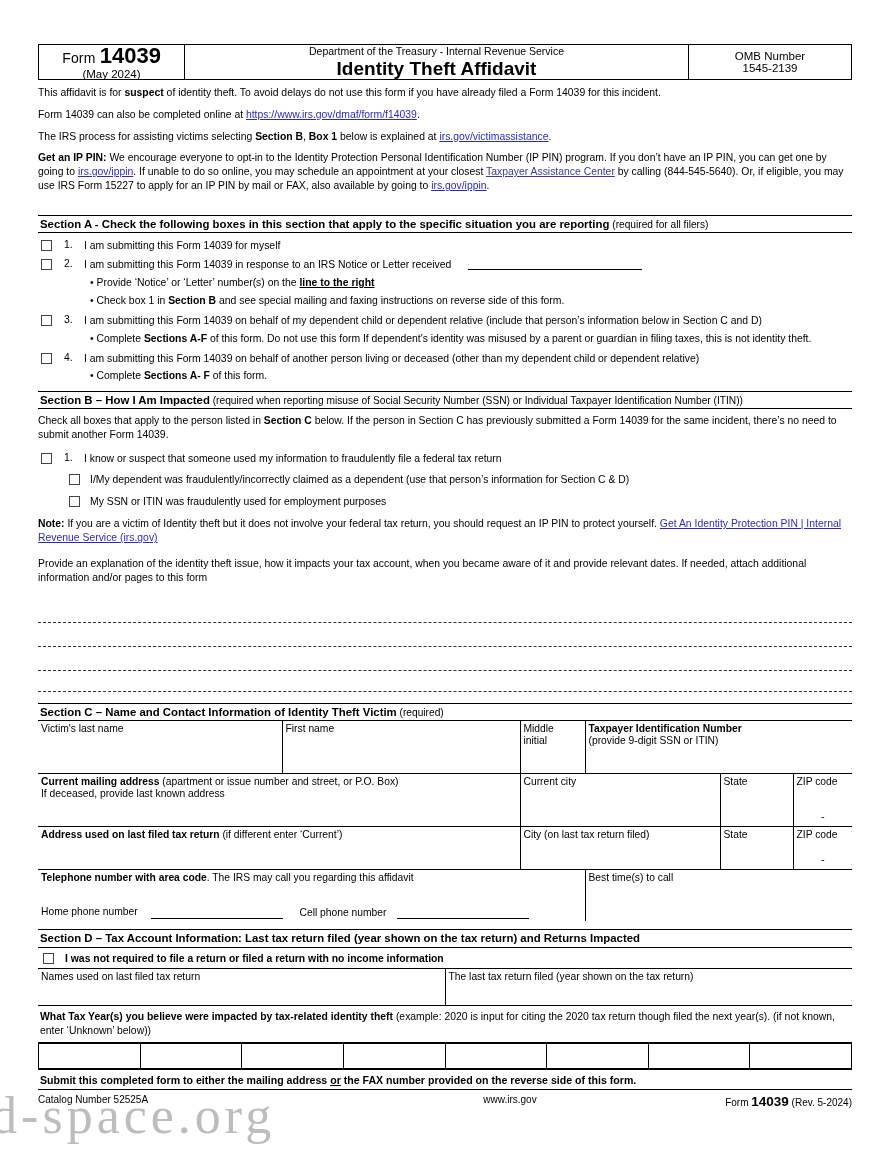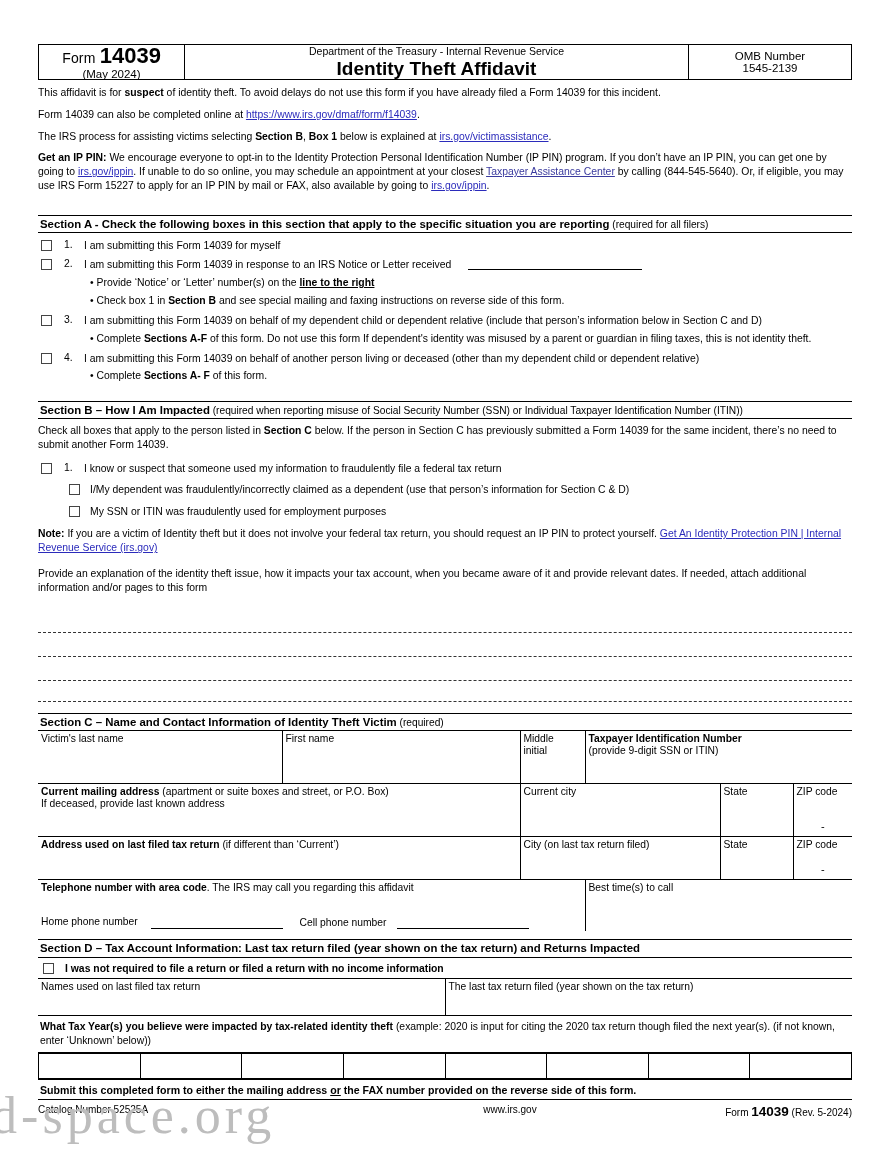--- a/index.html
+++ b/index.html
@@ -229,21 +229,21 @@
 
     <div class="cbrow">
       <div class="cbox cb-ind1"></div>
       <div class="num">4.</div>
       <div class="cbtxt">I am submitting this Form 14039 on behalf of another person living or deceased (other than my dependent child or dependent relative)</div>
     </div>
 
     <div class="bullet"><span>• Complete </span><b>Sections A- F</b><span> of this form.</span></div>
   </div>
 
-  <div class="secbar" style="margin-top:18px;"><span>Section B – How I Am Impacted</span><span class="nrm"> (required when reporting misuse of Social Security Number (SSN) or Individual Taxpayer Identification Number (ITIN))</span></div>
+  <div class="secbar" style="margin-top:8px;"><span>Section B – How I Am Impacted</span><span class="nrm"> (required when reporting misuse of Social Security Number (SSN) or Individual Taxpayer Identification Number (ITIN))</span></div>
 
   <div class="intro" style="margin-top:5px;">
     <p style="margin-bottom:0;"><span>Check all boxes that apply to the person listed in </span><b>Section C</b><span> below. If the person in Section C has previously submitted a Form 14039 for the same incident, there’s no need to submit another Form 14039.</span></p>
   </div>
 
   <div class="cbrow" style="margin-top:10px;">
     <div class="cbox cb-ind1"></div>
     <div class="num">1.</div>
     <div class="cbtxt">I know or suspect that someone used my information to fraudulently file a federal tax return</div>
   </div>
@@ -285,41 +285,41 @@
       <td class="no-t" colspan="1"><span>First name</span></td>
       <td class="no-t"><span style="white-space:pre-line">Middle
 initial</span></td>
       <td class="no-t no-r" colspan="2">
         <b>Taxpayer Identification Number</b><br>
         <span>(provide 9-digit SSN or ITIN)</span>
       </td>
     </tr>
     <tr>
       <td class="no-l" colspan="2" style="height:48px;">
-        <b>Current mailing address</b><span> (apartment or suite boxes and street, or P.O. Box)</span><br>
+        <b>Current mailing address</b><span> (apartment or issue number and street, or P.O. Box)</span><br>
         <span>If deceased, provide last known address</span>
       </td>
       <td colspan="2"><span>Current city</span></td>
       <td class="no-r" style="padding:0;">
         <table class="grid" style="width:100%;height:100%;border:none;">
           <tbody>
                 <tr>
             <td class="no-t no-l no-b" style="width:66px;"><span>State</span></td>
             <td class="no-t no-r no-b">
               <span>ZIP code</span>
               <div class="zipdash">-</div>
             </td>
           </tr>
         </tbody>
             </table>
       </td>
     </tr>
     <tr>
       <td class="no-l" colspan="2" style="height:38px;">
-        <b>Address used on last filed tax return</b><span> (if different than ‘Current’)</span>
+        <b>Address used on last filed tax return</b><span> (if different enter ‘Current’)</span>
       </td>
       <td colspan="2"><span>City (on last tax return filed)</span></td>
       <td class="no-r" style="padding:0;">
         <table class="grid" style="width:100%;height:100%;border:none;">
           <tbody>
                 <tr>
             <td class="no-t no-l no-b" style="width:66px;"><span>State</span></td>
             <td class="no-t no-r no-b">
               <span>ZIP code</span>
               <div class="zipdash" style="padding-top:12px;">-</div>

